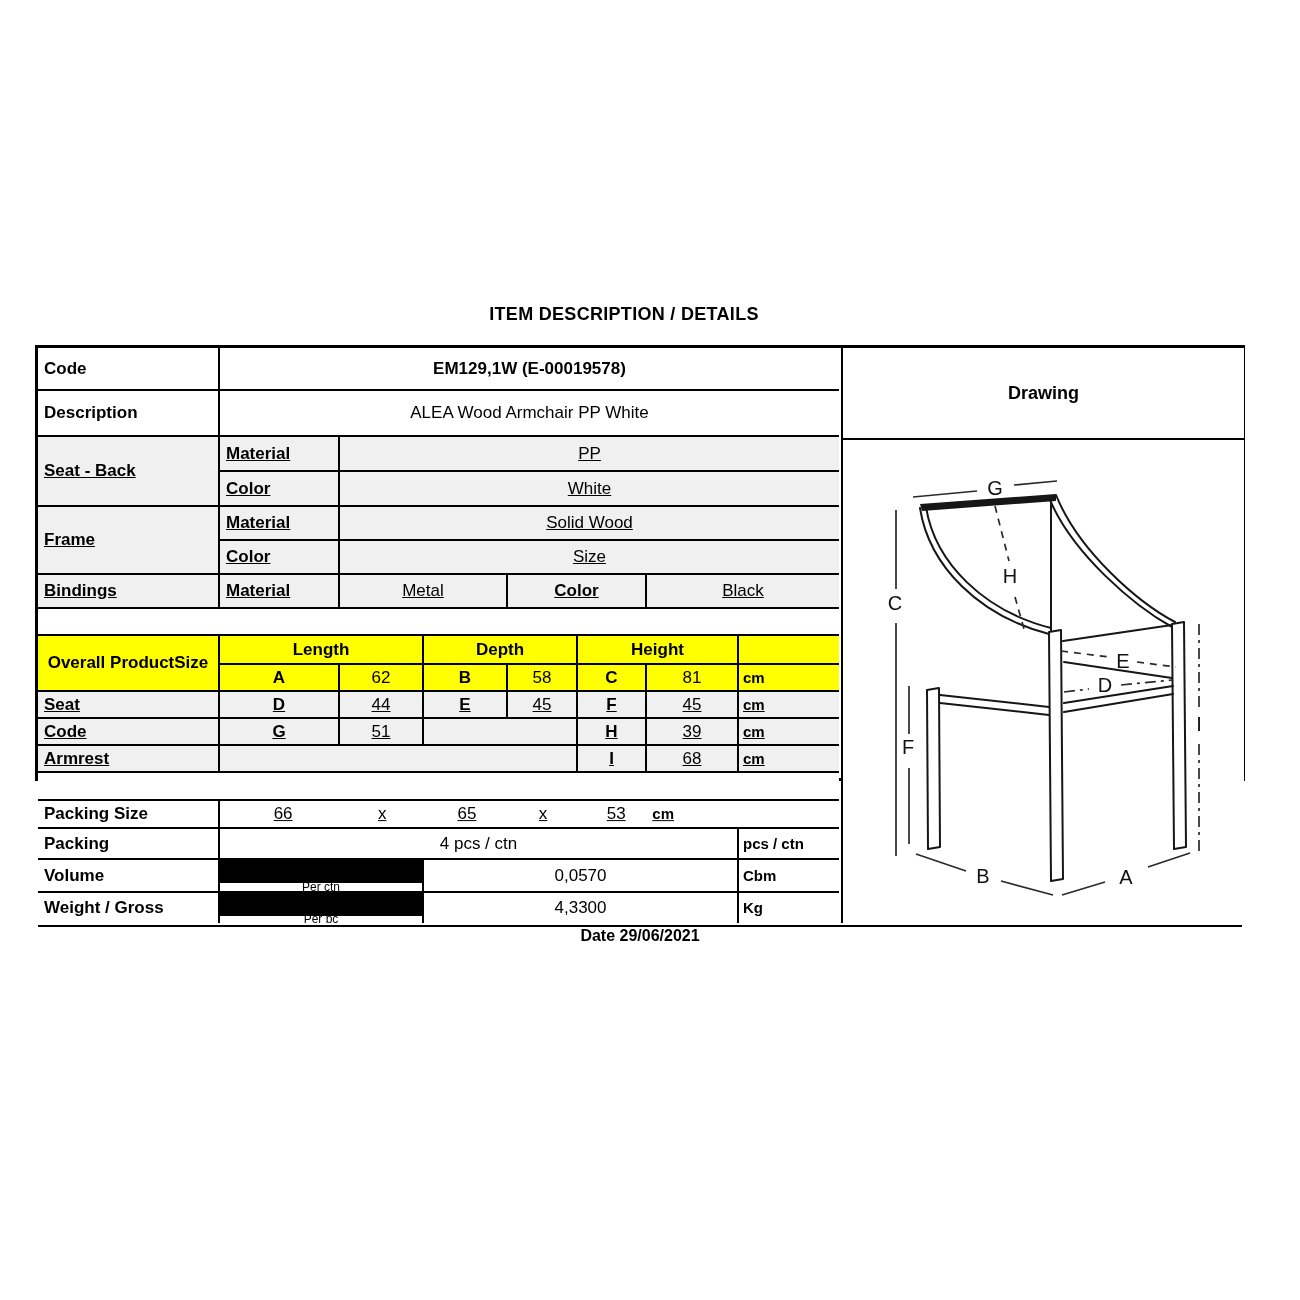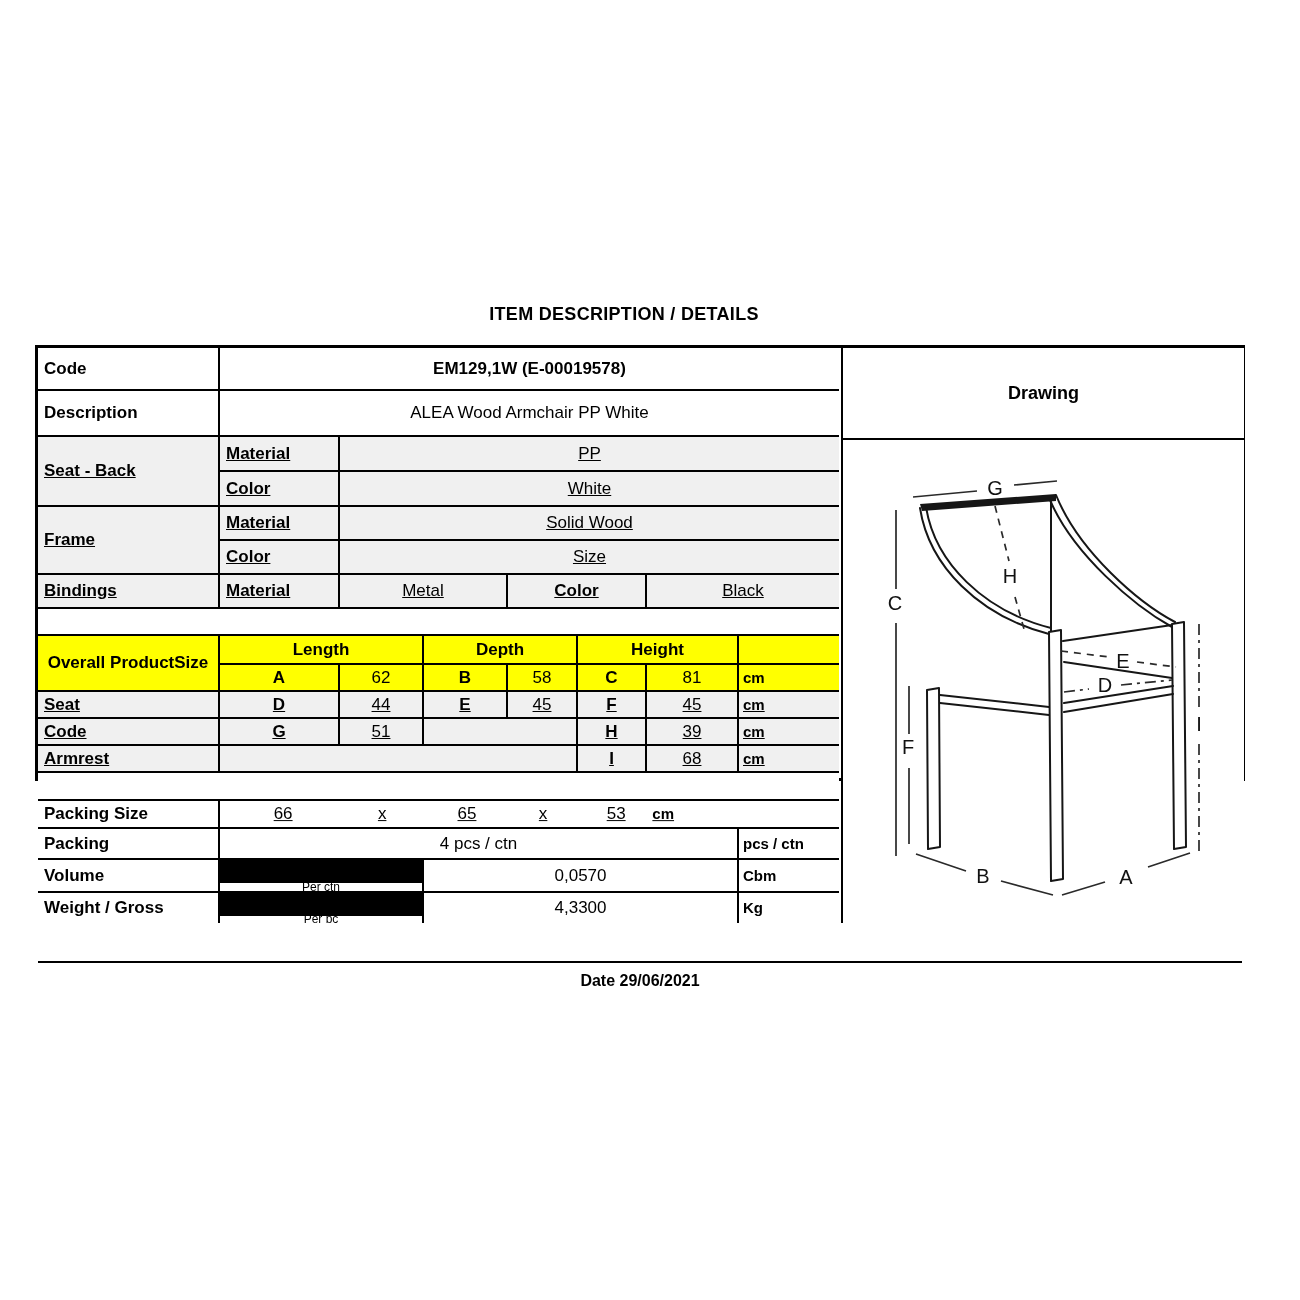--- a/index.html
+++ b/index.html
@@ -29,21 +29,21 @@
   .ps-unit{font-size:15px;font-weight:700;}
   
   .drawing-col{position:absolute;left:803px;top:0;width:401px;height:575px;
                background:#fff;border-left:2px solid #000;box-sizing:content-box;}
   .drawing-header{height:90px;border-bottom:2px solid #000;display:flex;
                   align-items:center;justify-content:center;font-size:18px;font-weight:700;}
   .drawing-area{width:401px;height:483px;}
   
   .date-row{position:absolute;left:0;top:577px;width:1204px;height:27px;
             border-top:2px solid #000;background:#fff;display:flex;
-            align-items:flex-end;justify-content:center;font-size:16px;font-weight:700;margin-top:36px;}
+            align-items:flex-start;justify-content:center;font-size:16px;font-weight:700;}
   
   .ch{stroke:#161616;stroke-width:2;fill:none;stroke-linecap:round;}
   .dim{stroke:#2a2a2a;stroke-width:1.7;fill:none;}
   .dash{stroke-dasharray:7 6;}
   .dashdot{stroke-dasharray:11 5 3 5;}
   .dlab{font-family:"Liberation Sans", sans-serif;font-size:20px;fill:#111;text-anchor:middle;}
 </style>
 </head>
 <body>
 

